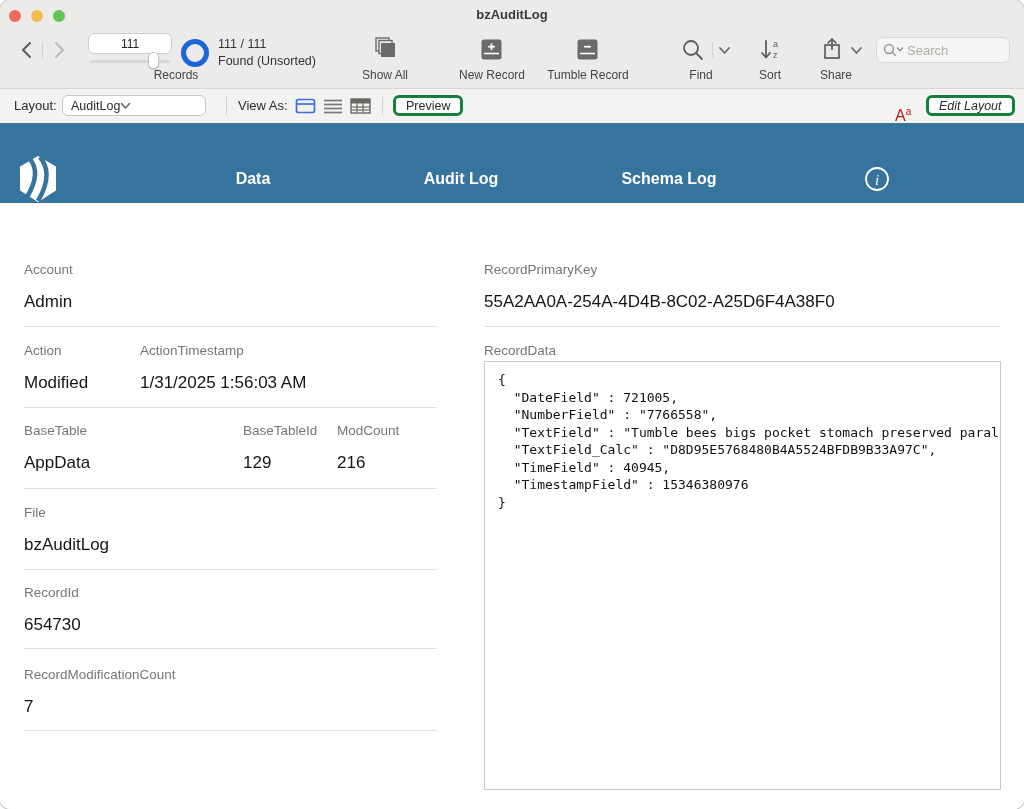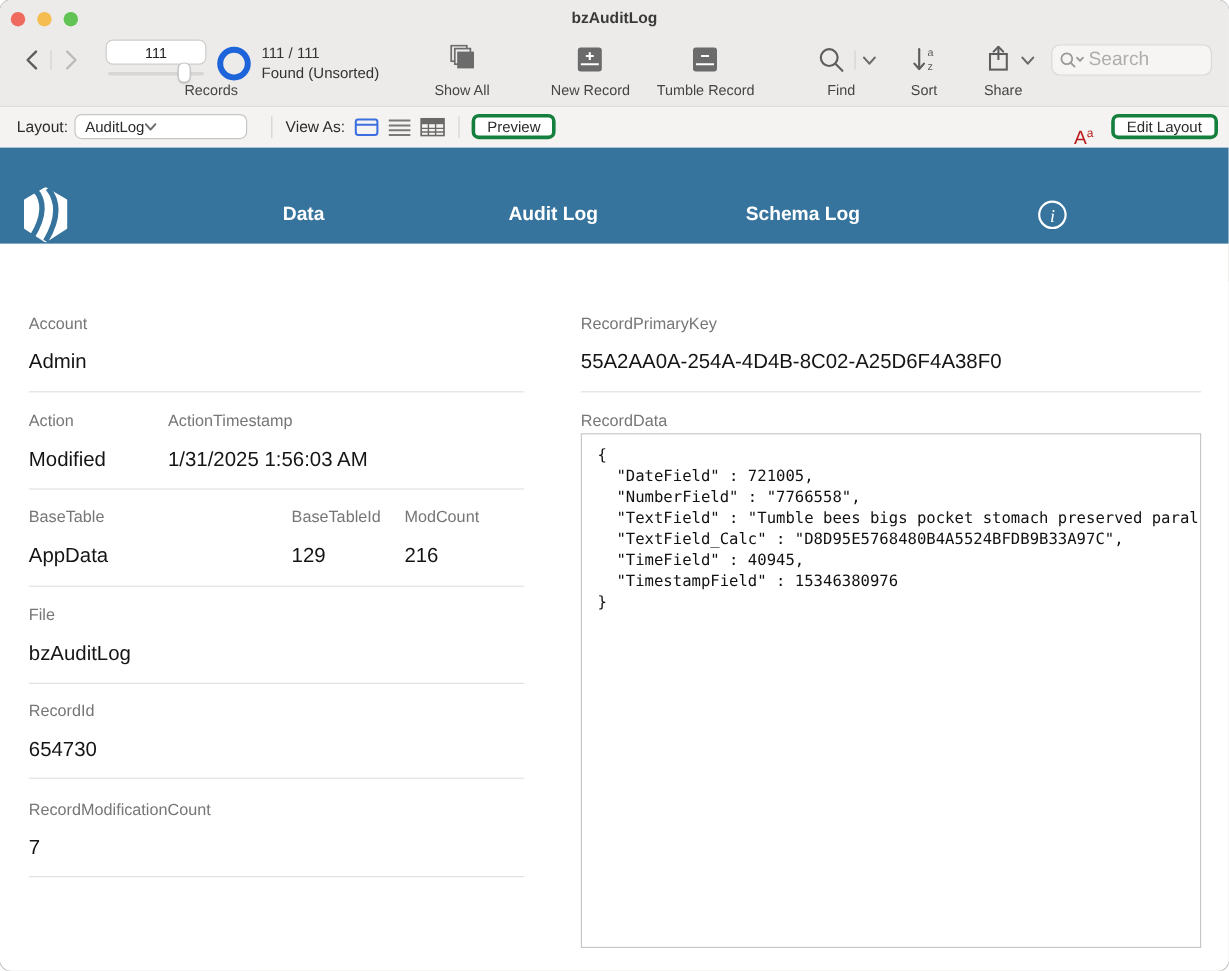--- a/index.html
+++ b/index.html
@@ -13,21 +13,21 @@
   .tl{position:absolute;top:10px;width:12px;height:12px;border-radius:50%;}
   .win-title{position:absolute;left:0;top:7px;width:1024px;text-align:center;font-size:13px;font-weight:700;color:#3a3a3a;}
   .caption{position:absolute;top:68px;font-size:12px;color:#454545;text-align:center;white-space:nowrap;}
   .navchev{position:absolute;top:41px;width:16px;height:18px;cursor:default;}
   .rec-input{position:absolute;left:88px;top:33px;width:84px;height:21px;border:1px solid #cfcdcb;border-radius:6px;background:#ffffff;text-align:center;font-size:12px;color:#222;font-family:"Liberation Sans",sans-serif;}
   .slider-track{position:absolute;left:90px;top:60px;width:80px;height:3px;background:#d8d6d4;border-radius:2px;}
   .slider-thumb{position:absolute;left:148px;top:52px;width:11px;height:17px;background:#ffffff;border:1px solid #c4c2c0;border-radius:5px;box-shadow:0 1px 1px rgba(0,0,0,.15);}
   .found-ring{position:absolute;left:181px;top:39px;width:28px;height:28px;border:5px solid #1d63d9;border-radius:50%;background:transparent;}
   .found-txt{position:absolute;left:218px;font-size:12.5px;color:#343434;white-space:nowrap;}
   .search-field{position:absolute;left:876px;top:37px;width:134px;height:26px;background:#f6f5f3;border:1px solid #dbd9d7;border-radius:7px;display:flex;align-items:center;padding:0 6px;}
-  .search-field input{border:none;background:transparent;outline:none;width:90px;font-size:16px;color:#333;font-family:"Liberation Sans",sans-serif;}
+  .search-field input{border:none;background:transparent;outline:none;width:90px;font-size:13px;color:#333;font-family:"Liberation Sans",sans-serif;}
   .search-field input::placeholder{color:#b0aeac;}
 
   
   .layoutbar{position:absolute;left:0;top:88px;width:1024px;height:35px;background:#f4f3f1;border-top:1px solid #d9d7d5;}
   .lb-label{position:absolute;top:9px;font-size:13px;color:#2c2c2c;white-space:nowrap;}
   .lb-btn{position:absolute;top:6px;height:21px;background:#ffffff;border:3px solid #15803d;border-radius:6px;font-size:12.5px;color:#2c2c2c;display:flex;align-items:center;justify-content:center;padding:0 10px;white-space:nowrap;}
   .lb-divider{position:absolute;top:8px;width:1px;height:18px;background:#d4d2d0;}
   .popup{position:absolute;left:62px;top:6px;width:144px;height:21px;background:#ffffff;border:1px solid #c8c6c4;border-radius:6px;display:flex;align-items:center;padding:0 8px;font-size:12.5px;color:#2c2c2c;justify-content:flex-start;}
 
   
@@ -160,21 +160,21 @@
       <line x1="1" y1="9" x2="20" y2="9" stroke="#6b6967" stroke-width="1.2"></line>
       <line x1="1" y1="12" x2="20" y2="12" stroke="#6b6967" stroke-width="1.2"></line>
       <line x1="7" y1="1" x2="7" y2="15" stroke="#6b6967" stroke-width="1.2"></line>
       <line x1="13" y1="1" x2="13" y2="15" stroke="#6b6967" stroke-width="1.2"></line>
     </svg>
 
     <div class="lb-divider" style="left:382px;"></div>
     <button class="lb-btn" style="left:393px;">Preview</button>
 
     <div class="abs" style="left:895px;top:17px;font-size:16px;color:#b91c1c;"><span>A</span><sup style="font-size:10px;">a</sup></div>
-    <button class="lb-btn" style="left:926px;">Edit Layout</button>
+    <button class="lb-btn" style="left:926px;font-style:italic;">Edit Layout</button>
   </div>
 
   <div class="bluehdr">
     <svg class="abs" style="left:19px;top:156px;position:fixed;" width="0" height="0"></svg>
     <svg class="abs" style="left:19px;top:33px;" width="38" height="46" viewBox="0 0 38 46">
       <polygon points="19,1 36,11 36,34 19,45 2,34 2,11" fill="#ffffff" stroke="#ffffff" stroke-width="2" stroke-linejoin="round"></polygon>
       <path d="M 10,2 Q 23,16 8,41" fill="none" stroke="#36749e" stroke-width="4.5"></path>
       <path d="M 21,1 Q 35,18 19,45" fill="none" stroke="#36749e" stroke-width="4.5"></path>
     </svg>
     <div class="tabrow">

